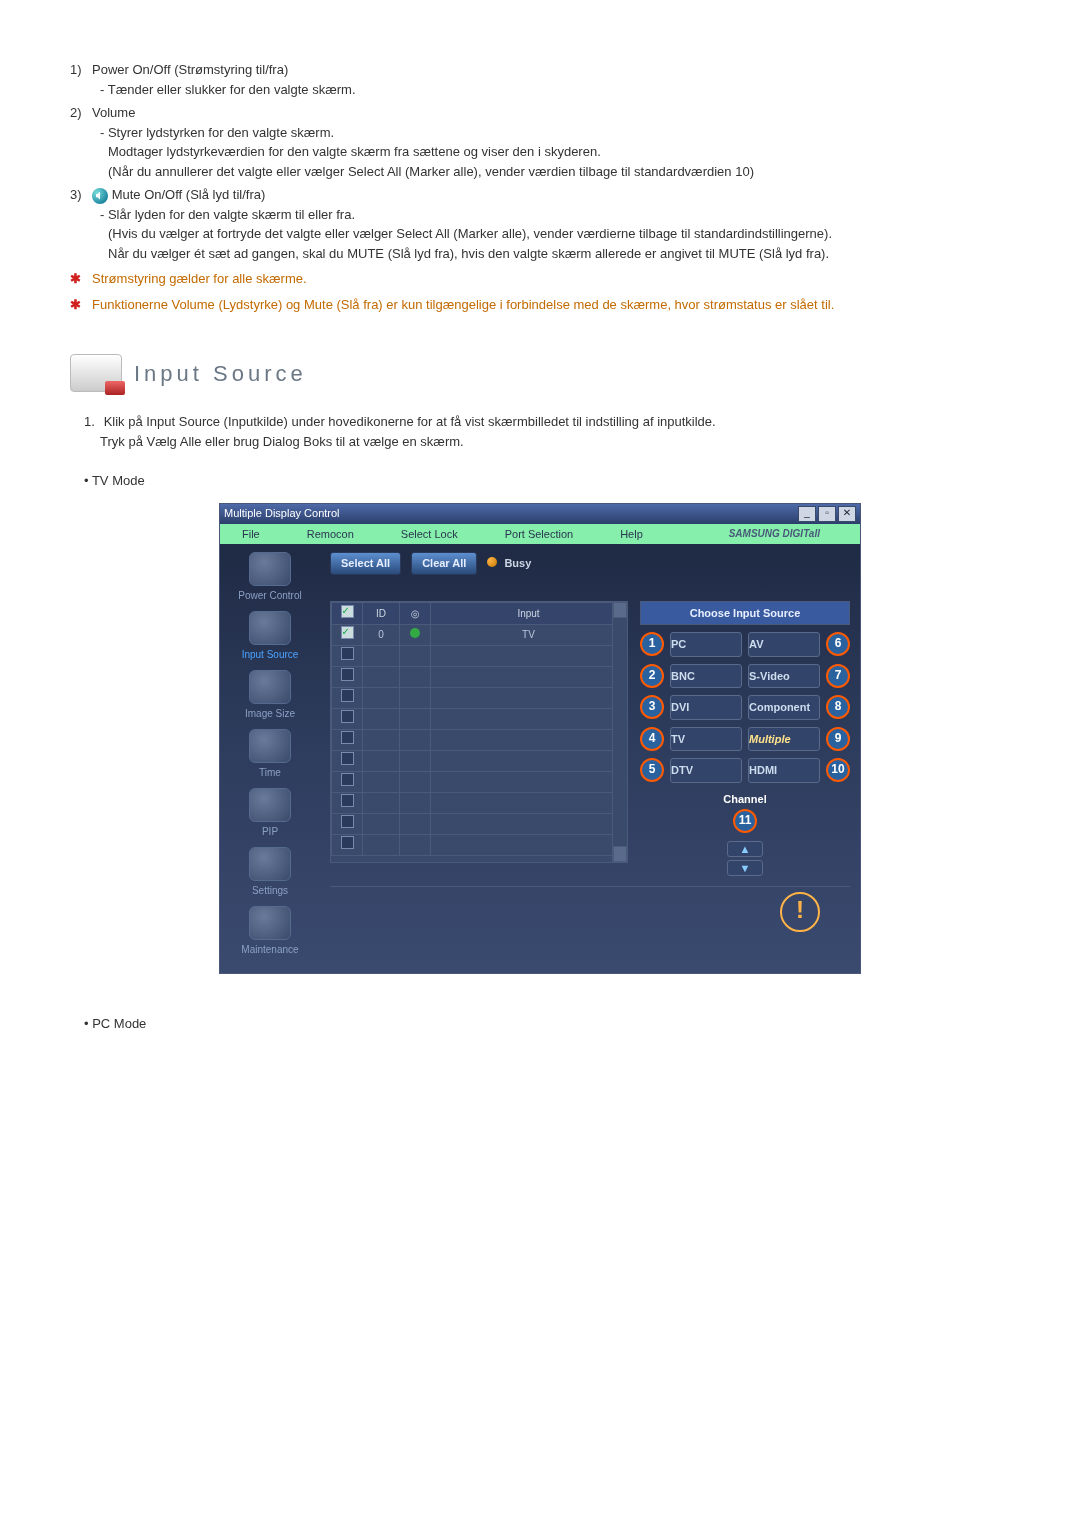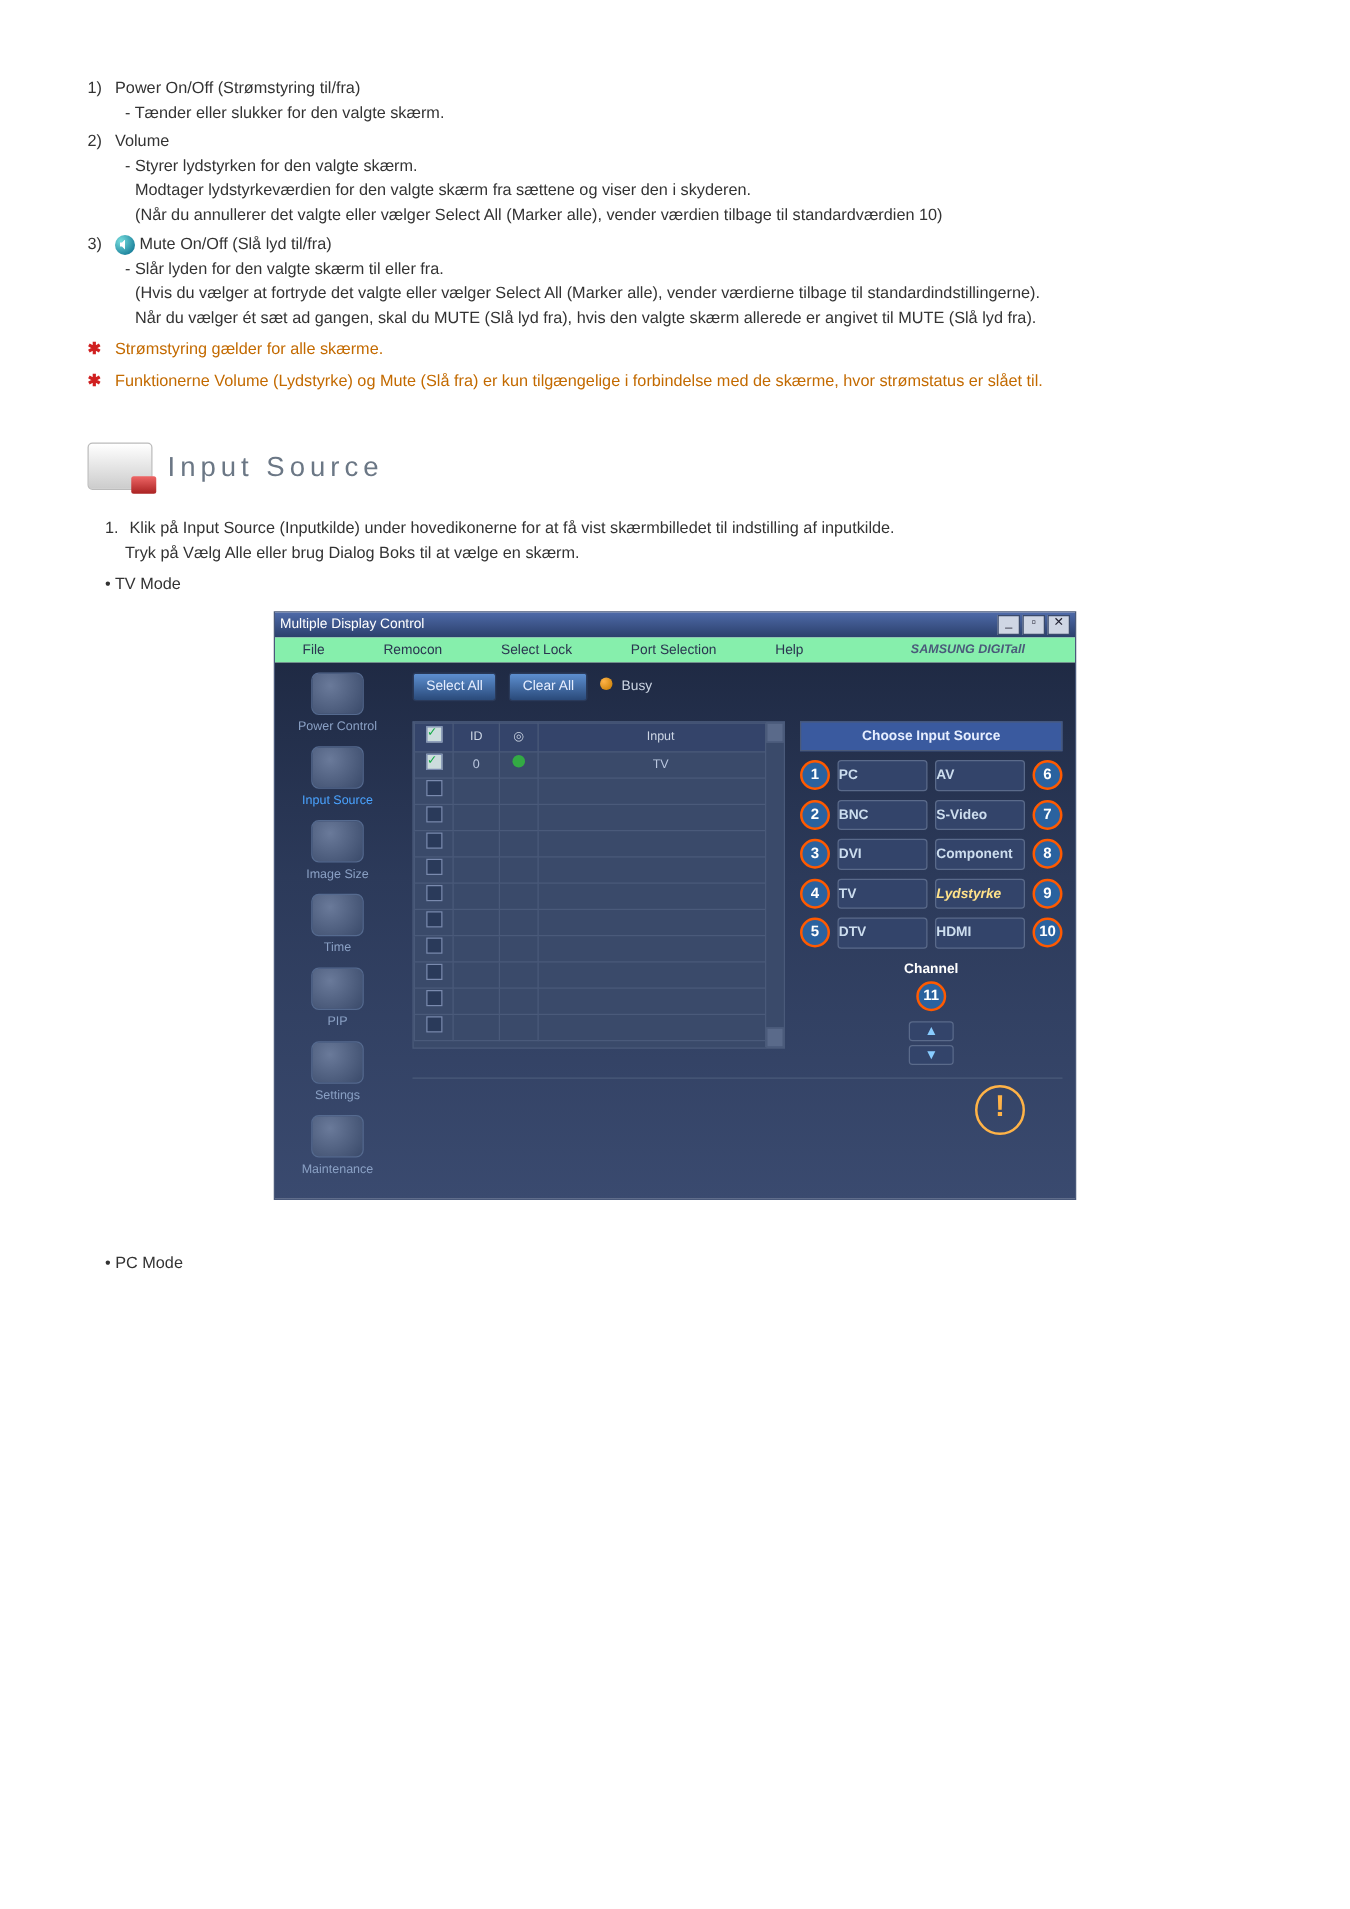--- a/index.html
+++ b/index.html
@@ -77,21 +77,21 @@
   }
   .section-header h2 {
     font-size: 22px;
     letter-spacing: 4px;
     color: #6b7785;
     font-weight: normal;
     margin: 0;
   }
   .instr {
     margin-left: 14px;
-    margin-bottom: 6px;
+    margin-bottom: 20px;
   }
   .instr .n {
     display: inline-block;
     width: 16px;
   }
   .bullet {
     margin-left: 14px;
   }
   
   .app {
@@ -165,21 +165,22 @@
   }
   .side-item.active .lbl { color: #4aa3ff; }
   .content {
     flex: 1;
     padding: 8px 10px 12px 10px;
   }
   .toprow {
     display: flex;
     align-items: center;
     gap: 10px;
-    margin-bottom: 16px;
+    margin-bottom: 26px;
+    font-weight: bold;
   }
   .pill-btn {
     background: linear-gradient(#5d8fd0, #2a4a7a);
     padding: 2px 10px;
     border: 1px solid #2a3a5a;
     border-radius: 3px;
     color: #e6eeff;
     font-size: 11px;
   }
   .busy-dot {
@@ -522,21 +523,21 @@
           </div>
           <div class="src-row">
             <div class="callout">3</div>
             <div class="src-btn">DVI</div>
             <div class="src-btn">Component</div>
             <div class="callout">8</div>
           </div>
           <div class="src-row">
             <div class="callout">4</div>
             <div class="src-btn">TV</div>
-            <div class="src-btn magic">Lydstyrke</div>
+            <div class="src-btn magic">Multiple</div>
             <div class="callout">9</div>
           </div>
           <div class="src-row">
             <div class="callout">5</div>
             <div class="src-btn">DTV</div>
             <div class="src-btn">HDMI</div>
             <div class="callout">10</div>
           </div>
           <div class="channel-lbl">Channel</div>
           <div style="display:flex;justify-content:center;align-items:center;gap:6px;margin-top:2px;flex-direction:column;">

